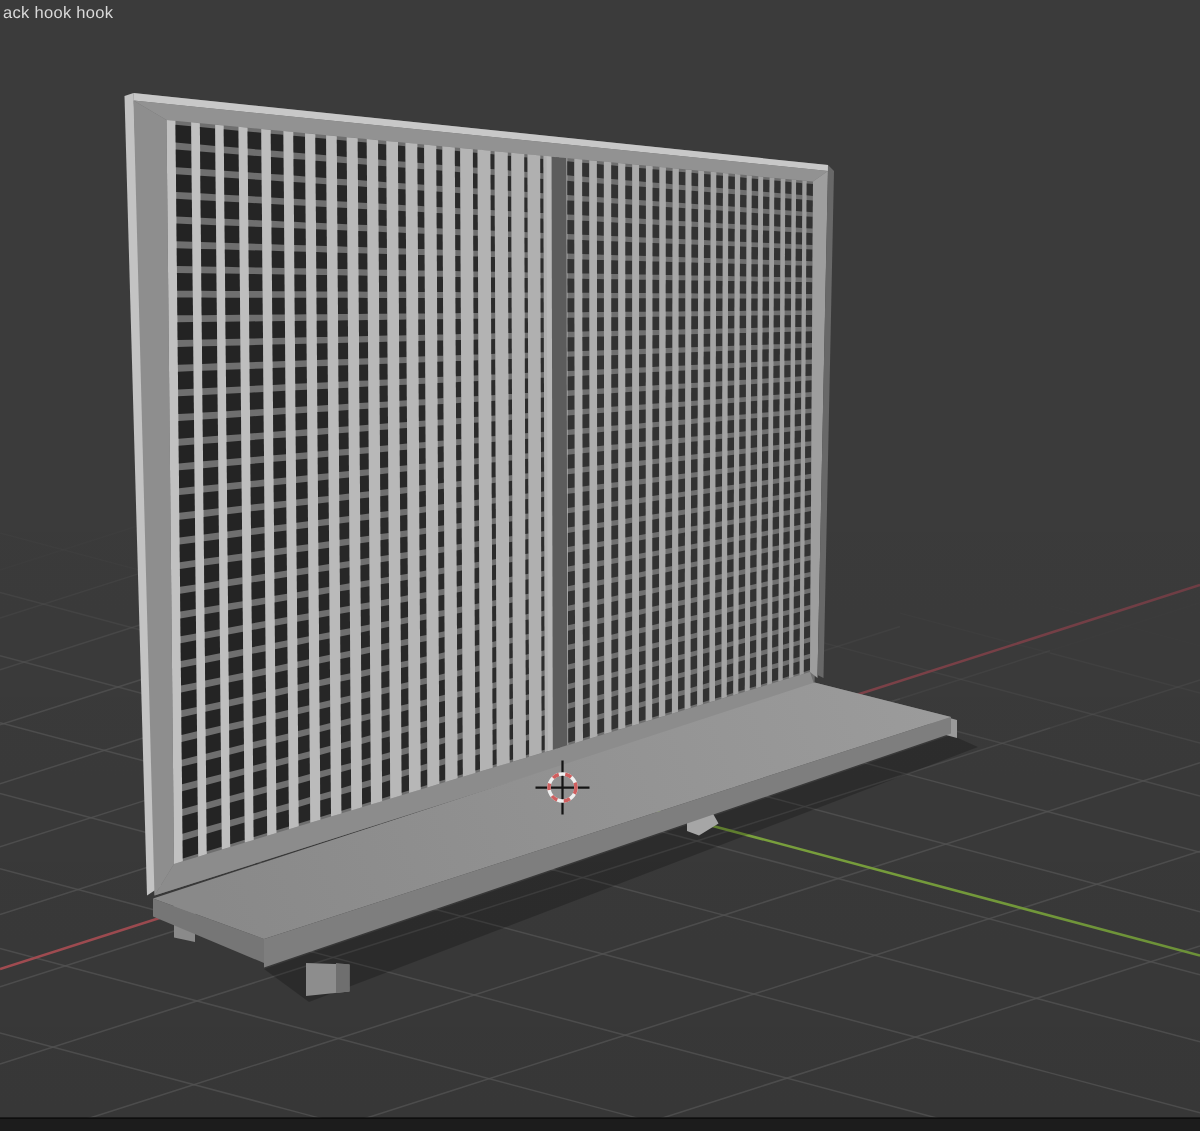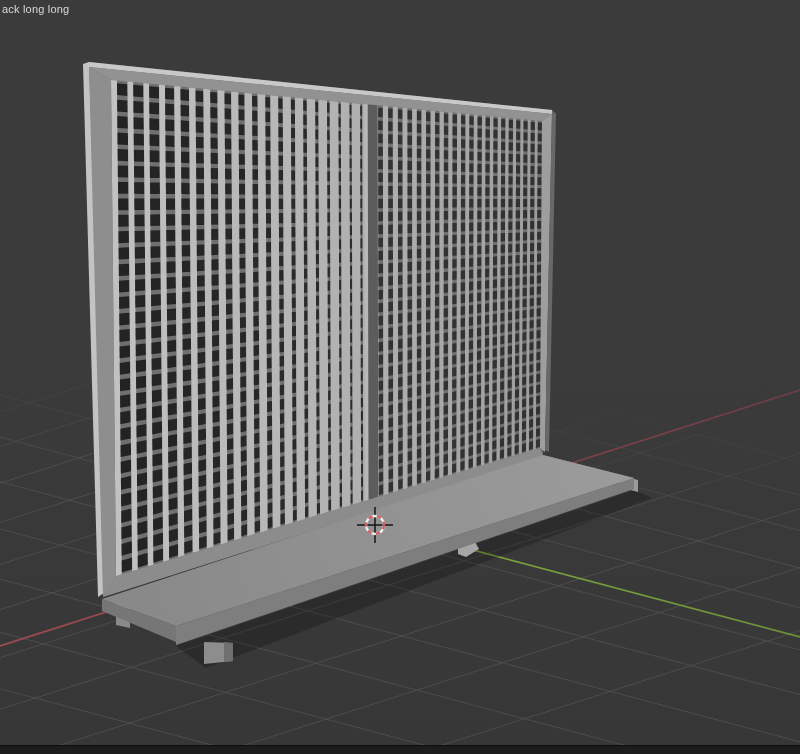--- a/index.html
+++ b/index.html
@@ -1499,15 +1499,15 @@
         <polygon points="176,626 634,478 634,489 176,645" fill="#7e7e7e"></polygon>
         <polygon points="102,599 543,455 634,478 176,626" fill="url(#gBaseTop)"></polygon>
       </g>
       <g>
         <line x1="375" y1="507" x2="375" y2="543" stroke="#141414" stroke-width="1.5"></line>
         <line x1="357" y1="525" x2="393" y2="525" stroke="#141414" stroke-width="1.5"></line>
         <circle cx="375" cy="525" r="9" fill="none" stroke="#efefef" stroke-width="2.3"></circle>
         <circle cx="375" cy="525" r="9" fill="none" stroke="#cf5f5f" stroke-width="2.3" stroke-dasharray="4.4 4.4"></circle>
       </g>
     </svg>
-  <div class="header-label" style="color: rgb(217, 217, 217);">ack long long</div>
+  <div class="header-label" style="color: rgb(217, 217, 217);">ack hook hook</div>
   <div class="status-strip" style="background: rgb(28, 28, 28); border-top: 1px solid rgb(14, 14, 14);"></div>
 </div>
 
 </body></html>

